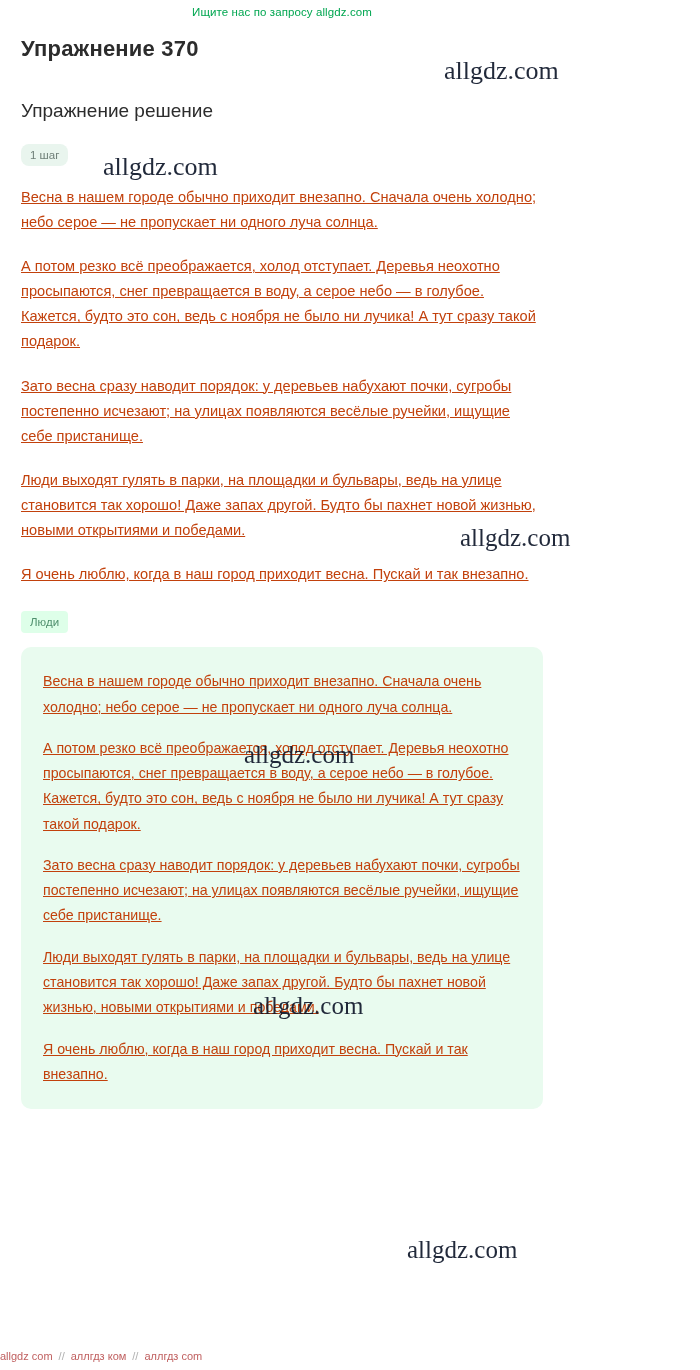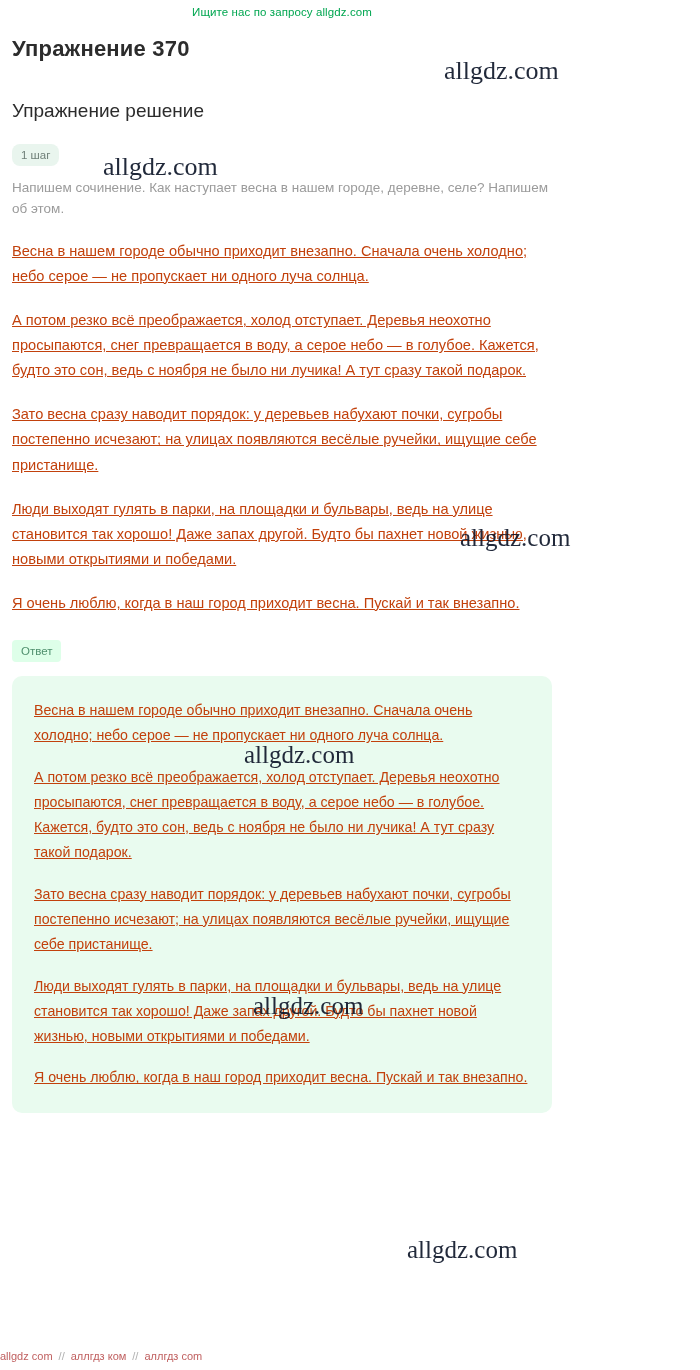--- a/index.html
+++ b/index.html
@@ -13,21 +13,21 @@
     background: #ffffff;
     font-family: "Liberation Sans", sans-serif;
     color: #2c2c2c;
     position: relative;
     overflow: hidden;
   }
   .page {
     position: relative;
     width: 564px;
     height: 1370px;
-    padding: 0 12px;
+    padding: 0 21px;
   }
   .top-link {
     text-align: center;
     font-size: 11.5px;
     color: #00a650;
     padding-top: 6px;
     letter-spacing: 0.1px;
   }
   h1.title {
     font-size: 22px;
@@ -121,30 +121,29 @@
 <div class="page">
 
   <div class="top-link">Ищите нас по запросу allgdz.com</div>
 
   <h1 class="title">Упражнение 370</h1>
 
   <h2 class="subtitle">Упражнение решение</h2>
 
   <div class="step-badge">1 шаг</div>
 
-  <p class="lede">Напишем сочинение. Как наступает весна в нашем городе, деревне, селе? Напишем об этом.</p>
 
   <p class="body-p">Весна в нашем городе обычно приходит внезапно. Сначала очень холодно; небо серое — не пропускает ни одного луча солнца.</p>
   <p class="body-p">А потом резко всё преображается, холод отступает. Деревья неохотно просыпаются, снег превращается в воду, а серое небо — в голубое. Кажется, будто это сон, ведь с ноября не было ни лучика! А тут сразу такой подарок.</p>
   <p class="body-p">Зато весна сразу наводит порядок: у деревьев набухают почки, сугробы постепенно исчезают; на улицах появляются весёлые ручейки, ищущие себе пристанище.</p>
   <p class="body-p">Люди выходят гулять в парки, на площадки и бульвары, ведь на улице становится так хорошо! Даже запах другой. Будто бы пахнет новой жизнью, новыми открытиями и победами.</p>
   <p class="body-p">Я очень люблю, когда в наш город приходит весна. Пускай и так внезапно.</p>
 
   <div style="margin-top:24px;">
-    <div class="answer-badge">Ответ</div>
+    <div class="answer-badge">Люди</div>
   </div>
 
   <div class="answer-box">
     <p class="body-p">Весна в нашем городе обычно приходит внезапно. Сначала очень холодно; небо серое — не пропускает ни одного луча солнца.</p>
     <p class="body-p">А потом резко всё преображается, холод отступает. Деревья неохотно просыпаются, снег превращается в воду, а серое небо — в голубое. Кажется, будто это сон, ведь с ноября не было ни лучика! А тут сразу такой подарок.</p>
     <p class="body-p">Зато весна сразу наводит порядок: у деревьев набухают почки, сугробы постепенно исчезают; на улицах появляются весёлые ручейки, ищущие себе пристанище.</p>
     <p class="body-p">Люди выходят гулять в парки, на площадки и бульвары, ведь на улице становится так хорошо! Даже запах другой. Будто бы пахнет новой жизнью, новыми открытиями и победами.</p>
     <p class="body-p">Я очень люблю, когда в наш город приходит весна. Пускай и так внезапно.</p>
   </div>
 

